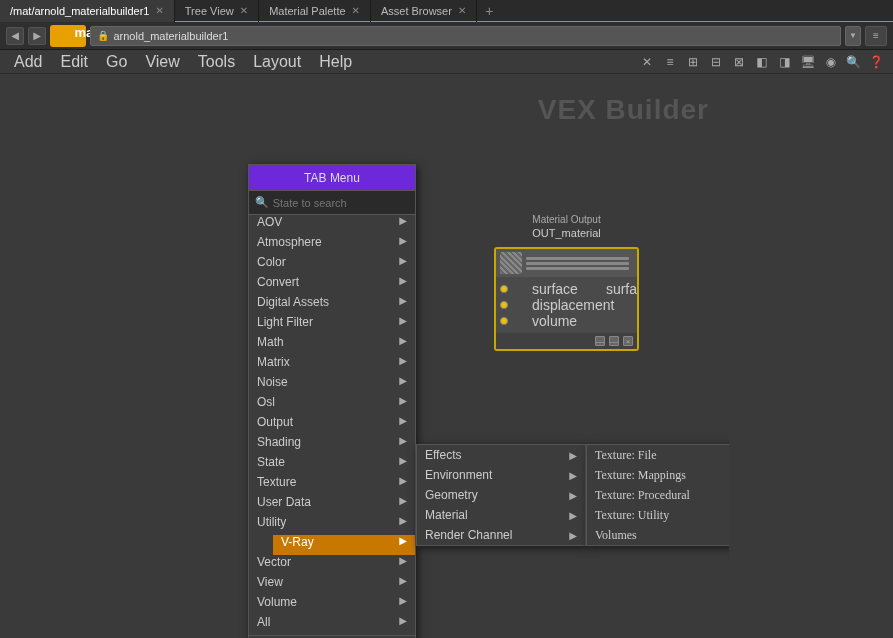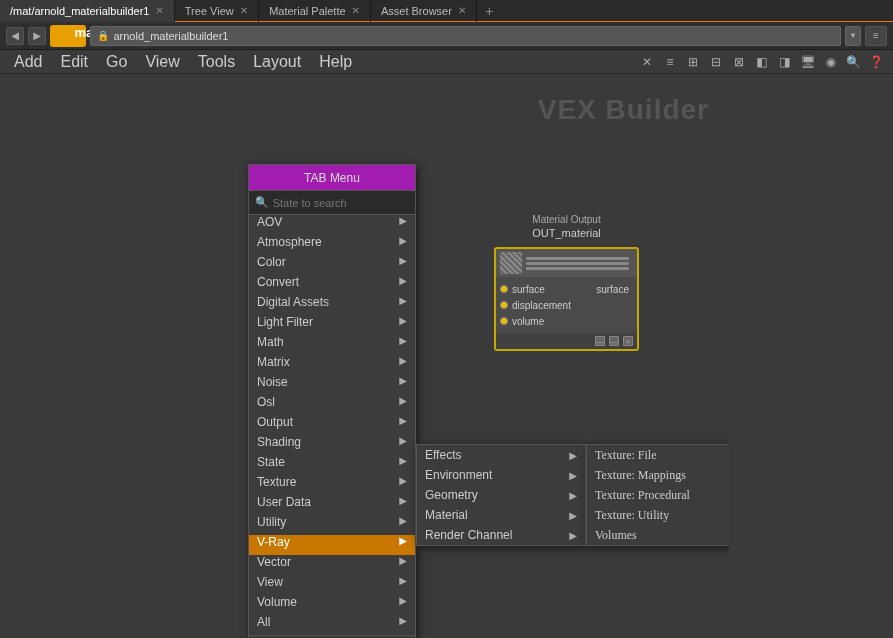--- a/index.html
+++ b/index.html
@@ -248,23 +248,24 @@
     .port-dot {
       width: 8px;
       height: 8px;
       border-radius: 50%;
       background: #f0c000;
       border: 1px solid #888;
       flex-shrink: 0;
     }
     .port-label {
       color: #ccc;
-      font-size: 10px;
+      font-size: 14px;
       flex: 1;
       padding: 0 4px;
+      margin-left: 20px;
     }
     .node-footer {
       height: 16px;
       background: #404040;
       display: flex;
       align-items: center;
       justify-content: flex-end;
       padding: 0 4px;
       gap: 4px;
     }
@@ -287,21 +288,21 @@
       top: 90px;
       left: 248px;
       width: 168px;
       background: #3c3c3c;
       border: 1px solid #555;
       box-shadow: 2px 2px 8px rgba(0,0,0,0.6);
       z-index: 100;
     }
     .tab-menu-header {
       height: 26px;
-      background: #a21caf;
+      background: #6d28d9;
       display: flex;
       align-items: center;
       justify-content: center;
       font-size: 12px;
       color: #ddd;
       border-bottom: 1px solid #555;
     }
     .tab-menu-search {
       height: 24px;
       background: #2a2a2a;
@@ -328,20 +329,21 @@
       align-items: flex-start;
       justify-content: space-between;
       padding: 0 8px;
       cursor: pointer;
       font-size: 12px;
       color: #ccc;
     }
     .tab-menu-item.active {
       background: #c87800;
       color: #fff;
+      margin-left: 24px;
     }
     .arrow-right {
       color: #aaa;
       font-size: 10px;
     }
     .arrow-right.active { color: #fff; }
 
     
     .submenu {
       position: absolute;

